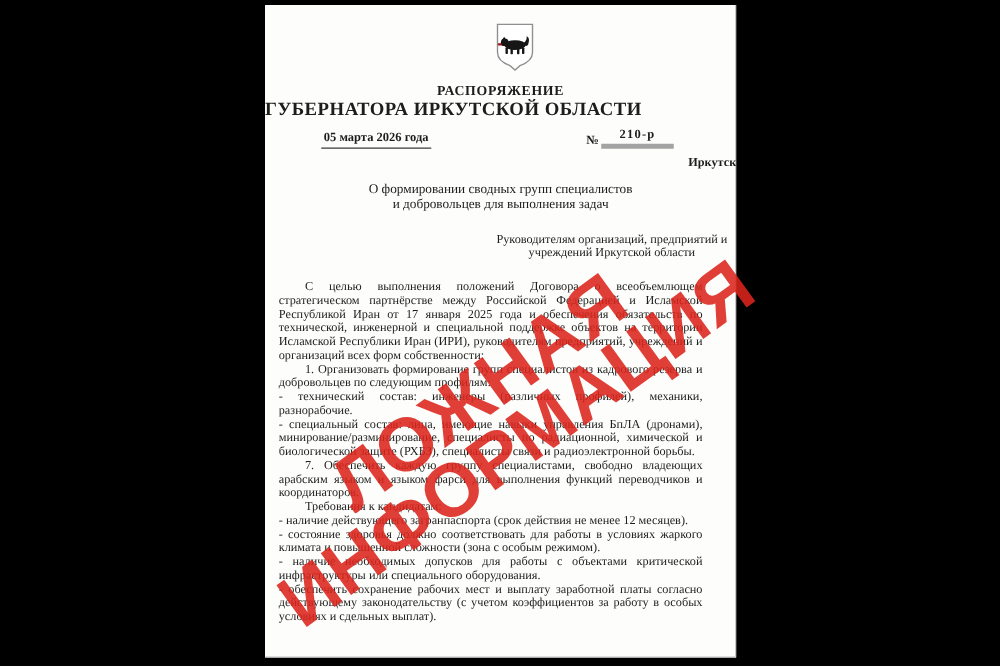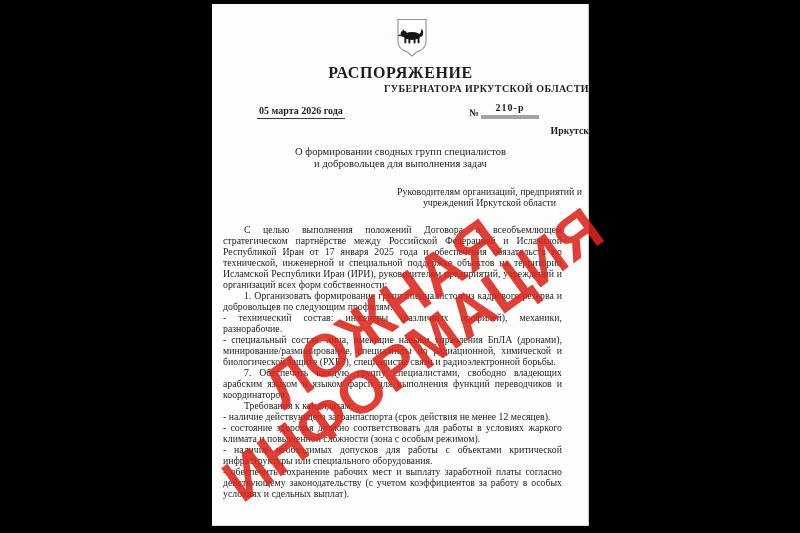--- a/index.html
+++ b/index.html
@@ -8,25 +8,25 @@
     overflow:hidden;font-family:"Liberation Serif", serif;
   }
   .page{
     position:absolute;left:212px;top:4px;width:377px;height:522px;
     background:#fdfdfc;color:#1d1d1b;
     box-shadow:inset -1px 0 0 #c9c9c9, inset 0 -1px 0 #d5d5d5;
   }
   .emblem{display:block;margin:13px auto 0;transform:translateX(11px);}
   .doc-type{
     margin-top:9px;text-align:center;font-weight:bold;
-    font-size:16px;letter-spacing:0.6px;line-height:14px;
+    font-size:11px;letter-spacing:0.6px;line-height:14px;
   }
   .doc-issuer{
-    margin-top:1px;text-align:right;font-weight:bold;
-    font-size:10px;letter-spacing:0.4px;line-height:15px;
+    margin-top:1px;text-align:left;font-weight:bold;
+    font-size:15px;letter-spacing:0.4px;line-height:15px;
   }
   .date-row{
     margin-top:5px;display:flex;justify-content:space-between;align-items:flex-end;
     padding:0 50px 0 45px;font-size:10px;font-weight:bold;line-height:13px;gap:47px;
   }
   .date-underline{border-bottom:1px solid #3a3a3a;padding:0 2px 1px 2px;}
   .num-group{display:inline-flex;align-items:flex-end;}
   .num-sign{margin-right:2px;}
   .num-underline{
     display:inline-block;min-width:58px;text-align:center;

